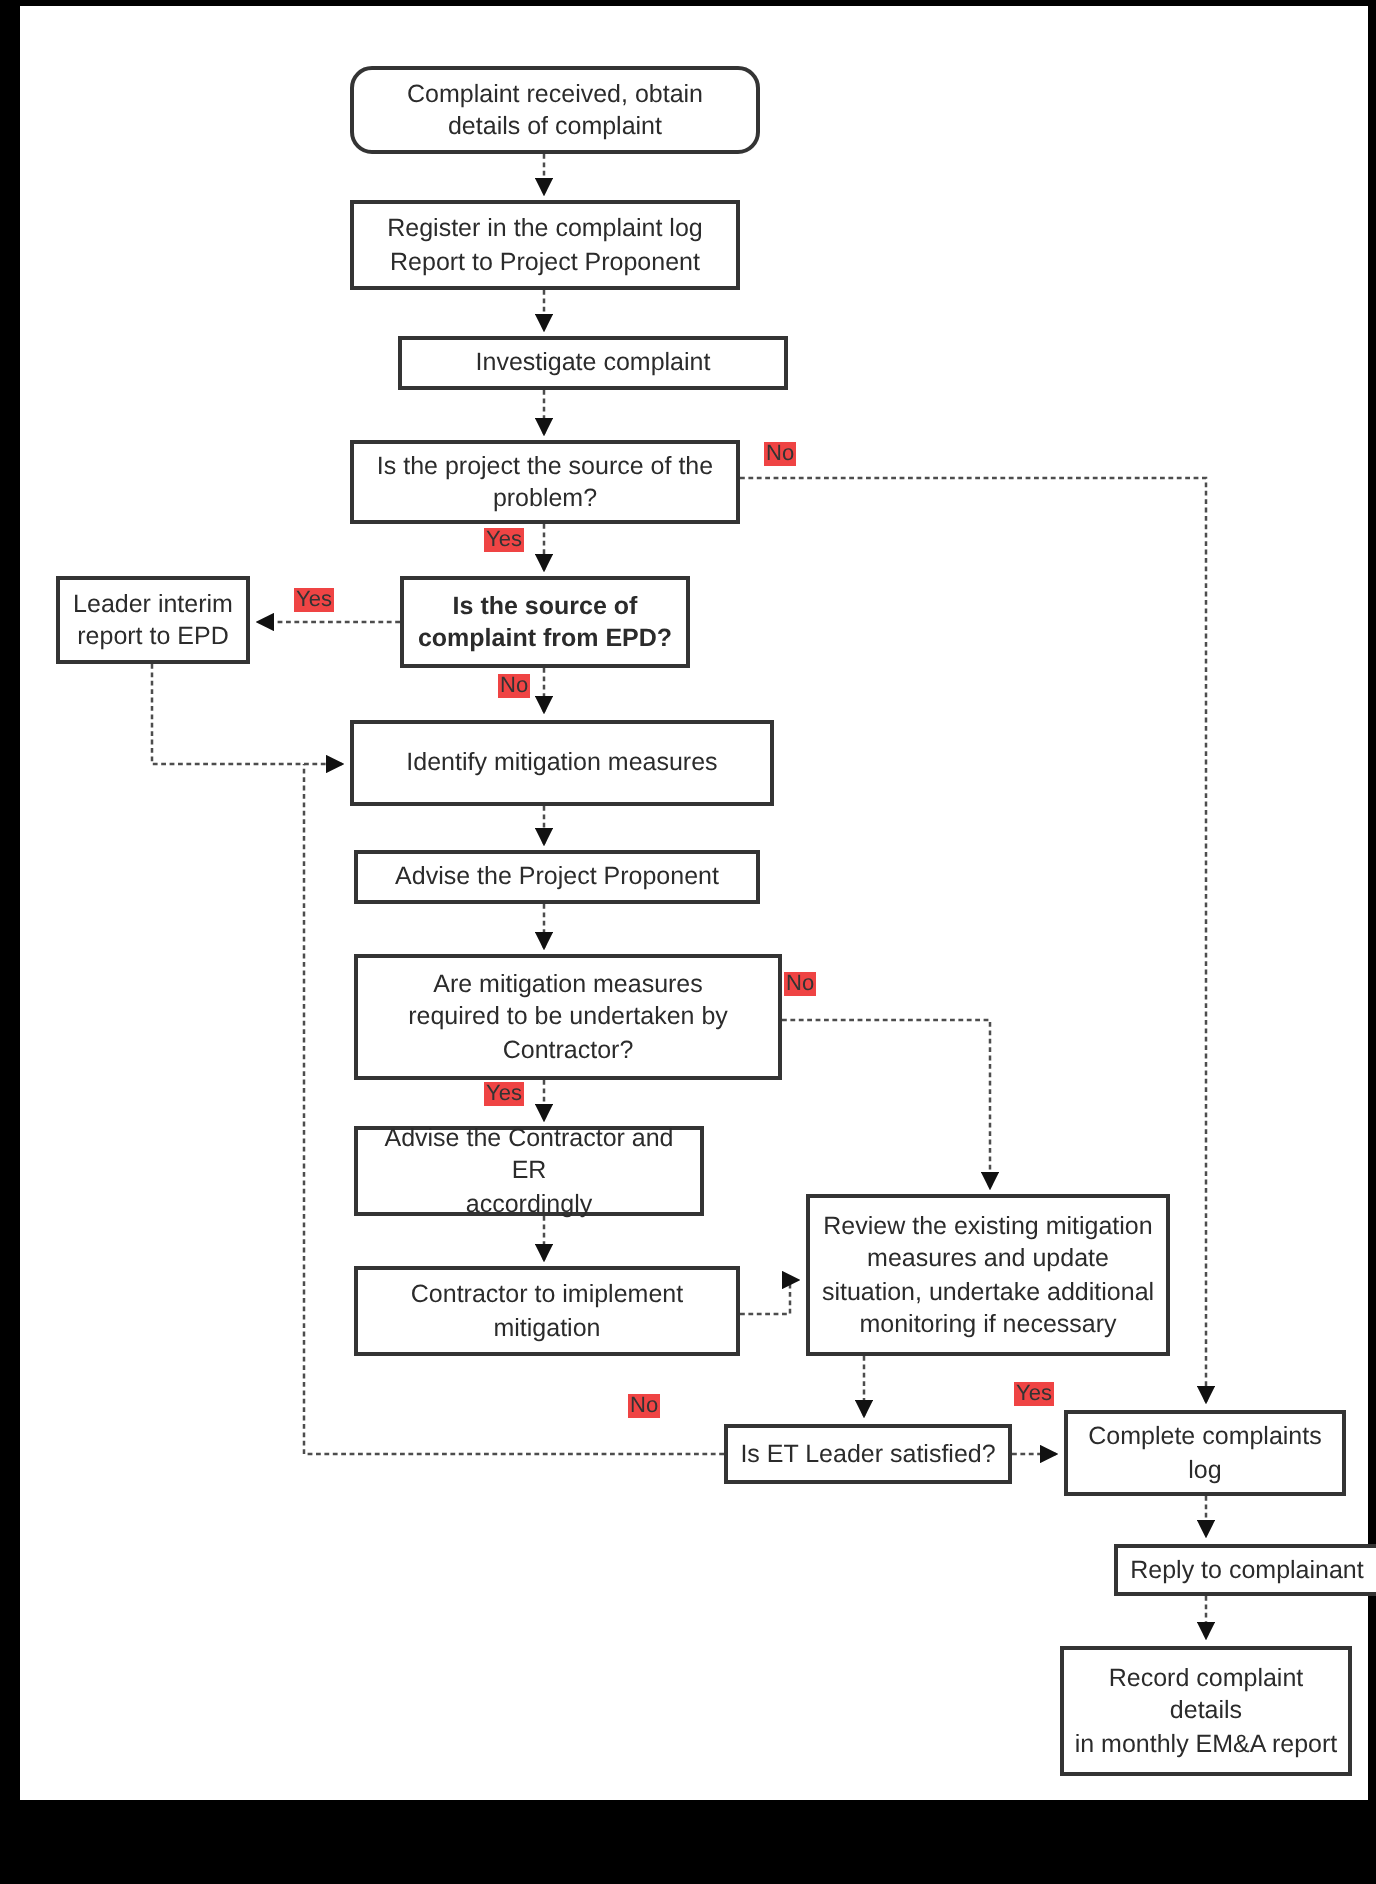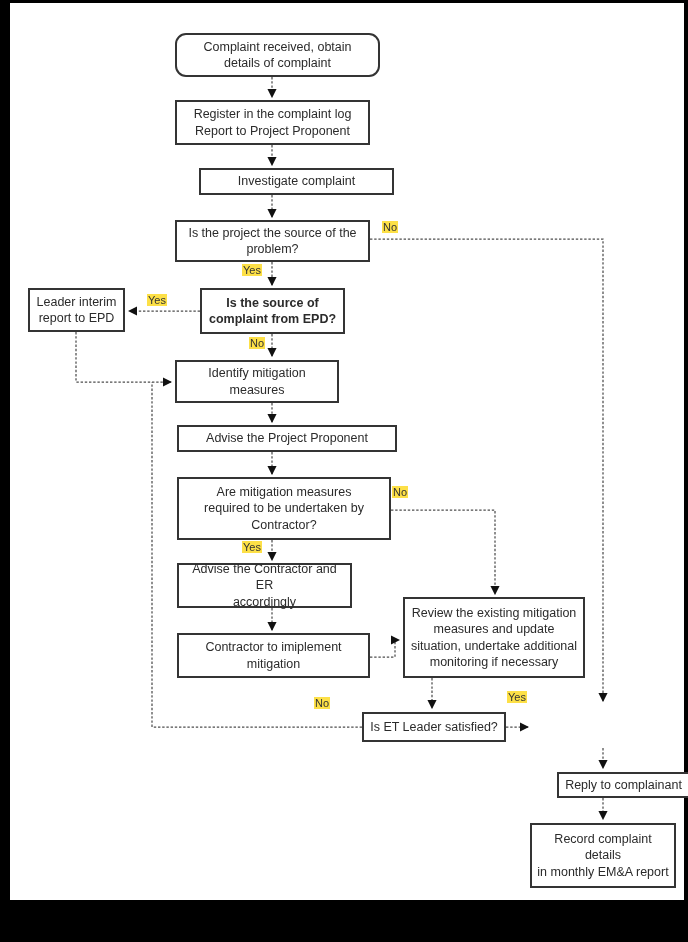--- a/index.html
+++ b/index.html
@@ -22,33 +22,33 @@
     border:2px solid #343434;
     display:flex;align-items:center;justify-content:center;
     text-align:center;
     font-size:12.5px;line-height:1.3;color:#2b2b2b;
     white-space:pre-line;
     padding:1px 4px;
   }
   .elabel{
     position:absolute;
     font-size:11px;color:#333;
-    background:#fde047;
+    background:#ef4444;
     padding:0 1px;
     line-height:1.1;
   }
   
   .n-receive   {left:175px;top:33px; width:205px;height:44px;border-radius:11px;}
   .n-register  {left:175px;top:100px;width:195px;height:45px;}
   .n-investigate{left:175px;top:168px;width:195px;height:27px;margin-left:24px;}
   .n-source    {left:175px;top:220px;width:195px;height:42px;}
   .n-epd       {left:200px;top:288px;width:145px;height:46px;font-weight:bold;}
   .n-interim   {left:28px; top:288px;width:97px; height:44px;}
-  .n-identify  {left:175px;top:360px;width:164px;height:43px;}
-  .n-advise-pp {left:177px;top:425px;width:220px;height:27px;}
+  .n-identify  {left:175px;top:360px;width:212px;height:43px;}
+  .n-advise-pp {left:177px;top:425px;width:203px;height:27px;}
   .n-required  {left:177px;top:477px;width:214px;height:63px;}
   .n-advise-er {left:177px;top:563px;width:175px;height:45px;}
   .n-implement {left:177px;top:633px;width:193px;height:45px;}
   .n-review    {left:403px;top:597px;width:182px;height:81px;}
   .n-satisfied {left:362px;top:712px;width:144px;height:30px;}
   .n-complete  {left:532px;top:705px;width:141px;height:43px;}
   .n-reply     {left:533px;top:772px;width:133px;height:26px;margin-left:24px;}
   .n-record    {left:530px;top:823px;width:146px;height:65px;}
   
   .l-source-no    {left:382px;top:221px;}
@@ -113,20 +113,22 @@
 Contractor?</div>
   <div class="node n-advise-er">Advise the Contractor and ER
 accordingly</div>
   <div class="node n-implement">Contractor to imiplement
 mitigation</div>
   <div class="node n-review">Review the existing mitigation
 measures and update
 situation, undertake additional
 monitoring if necessary</div>
   <div class="node n-satisfied">Is ET Leader satisfied?</div>
+  <div class="node n-complete">Complete complaints
+log</div>
   <div class="node n-reply">Reply to complainant</div>
   <div class="node n-record">Record complaint details
 in monthly EM&amp;A report</div>
 
   <span class="elabel l-source-no">No</span>
   <span class="elabel l-source-yes">Yes</span>
   <span class="elabel l-epd-yes">Yes</span>
   <span class="elabel l-epd-no">No</span>
   <span class="elabel l-required-no">No</span>
   <span class="elabel l-required-yes">Yes</span>

